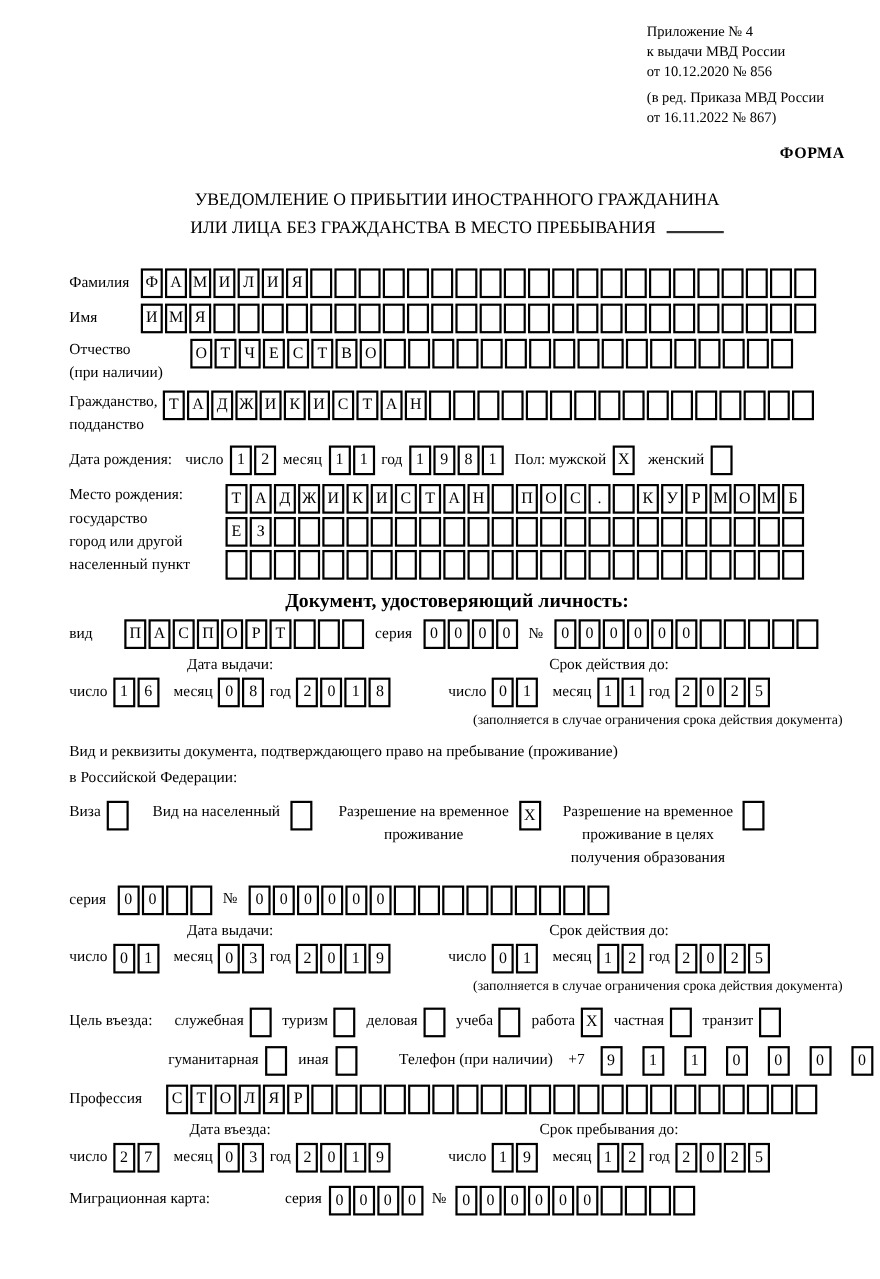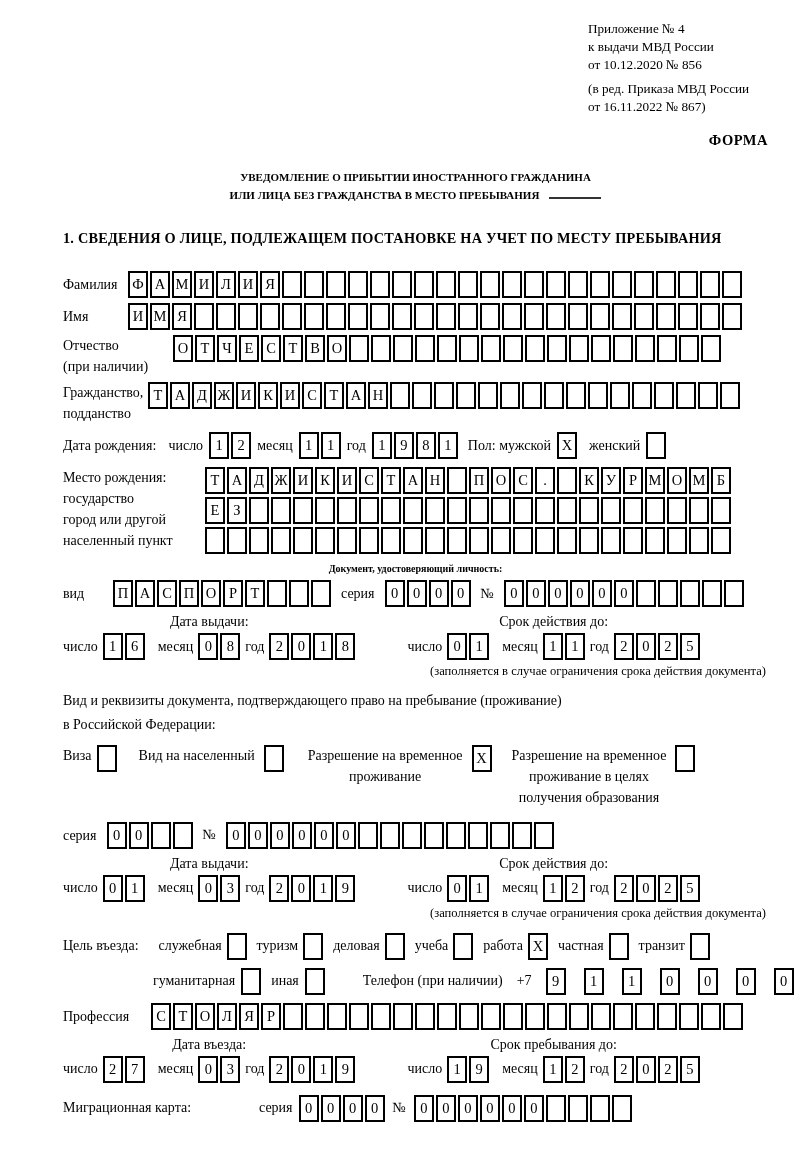--- a/index.html
+++ b/index.html
@@ -10,40 +10,40 @@
     font-size:14px; margin:0 auto; overflow:hidden; position:relative;
   }
   .content { padding:20px 32px 0 63px; }
 
   
   .appendix { margin-left:525px; font-size:13.2px; line-height:1.35; }
   .appendix .rev { margin-top:7px; }
   .forma { text-align:right; font-weight:bold; font-size:14.5px; margin-top:16px; letter-spacing:0.5px; }
 
   
-  .title { text-align:center; font-weight:bold; font-size:11px; line-height:1.6; margin-top:20px; }
+  .title { text-align:center; font-weight:normal; font-size:16px; line-height:1.6; margin-top:20px; }
   .blank-line { display:inline-block; width:52px; border-bottom:2px solid #333; margin-left:10px; vertical-align:baseline; }
   .section-heading { margin-top:26px; font-weight:bold; font-size:14.3px; letter-spacing:0.2px; }
 
   
   .frow { display:flex; align-items:center; margin-top:5px; }
   .frow.top { align-items:flex-start; }
   .flabel { flex:none; line-height:1.5; }
   .w65 { width:65px; } .w85 { width:85px; } .w110 { width:110px; } .w142 { width:142px; }
   .cgrid { display:flex; gap:2px; flex:none; }
   .cstack { display:flex; flex-direction:column; gap:3px; }
   .cell {
     width:20px; height:27px; border:2px solid #000; background:#fff;
     display:inline-flex; align-items:center; justify-content:center;
     font-size:14.5px; flex:none;
   }
   .mini-label { margin:0 6px; flex:none; }
 
   
-  .doc-heading { text-align:center; font-weight:bold; font-size:10px; margin-top:9px; }
+  .doc-heading { text-align:center; font-weight:bold; font-size:18px; margin-top:9px; }
 
   
   .dates { display:flex; margin-top:7px; }
   .dgroup { flex:none; }
   .dgroup.right { margin-left:52px; }
   .dhead { text-align:center; margin-bottom:3px; }
   .drow { display:flex; align-items:center; gap:5px; }
   .note-right { text-align:right; font-size:12.6px; margin-top:4px; padding-right:2px; }
 
   
@@ -82,21 +82,20 @@
     </div>
     <div class="forma">ФОРМА</div>
 
     <div class="title">
       <div>УВЕДОМЛЕНИЕ О ПРИБЫТИИ ИНОСТРАННОГО ГРАЖДАНИНА</div>
       <div>
         <span>ИЛИ ЛИЦА БЕЗ ГРАЖДАНСТВА В МЕСТО ПРЕБЫВАНИЯ</span><span class="blank-line"></span>
       </div>
     </div>
 
-    <div class="section-heading">1. СВЕДЕНИЯ О ЛИЦЕ, ПОДЛЕЖАЩЕМ ПОСТАНОВКЕ НА УЧЕТ ПО МЕСТУ ПРЕБЫВАНИЯ</div>
 
     <div class="frow" style="margin-top:24px;">
       <span class="flabel w65">Фамилия</span>
       <span class="cgrid">
           <span class="cell">Ф</span>
           <span class="cell">А</span>
           <span class="cell">М</span>
           <span class="cell">И</span>
           <span class="cell">Л</span>
           <span class="cell">И</span>

